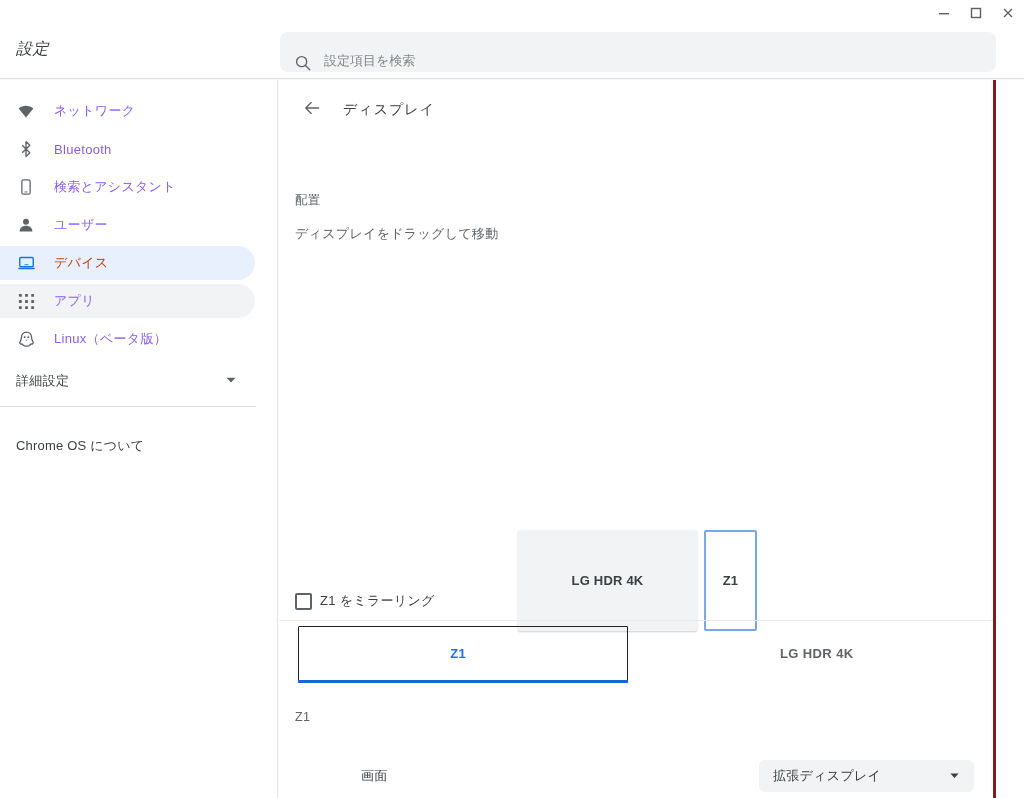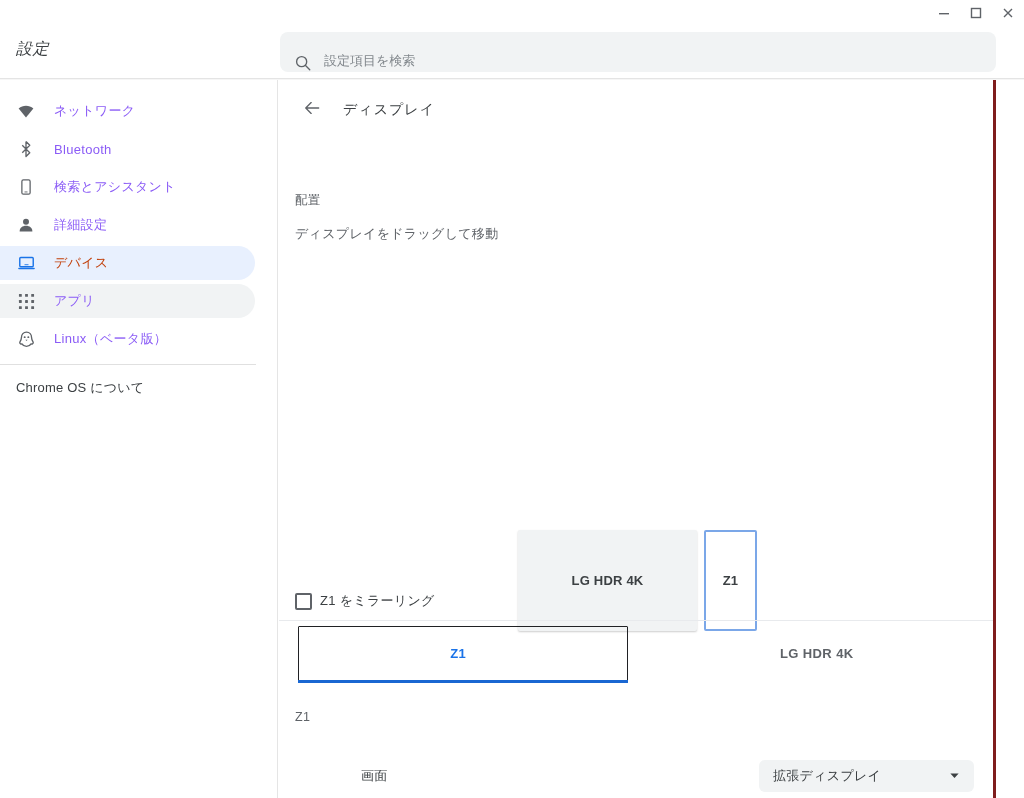--- a/index.html
+++ b/index.html
@@ -86,21 +86,21 @@
     display:flex; align-items:center; height: 34px;
     margin: 8px 22px 6px 0; padding-left: 16px; cursor:default;
   }
   .nav-adv .lbl { font-size: 13px; color:#3c4043; letter-spacing:.3px; }
   .nav-adv .chev { margin-left:auto; margin-right: 18px; }
 
   .nav-sep {
     height: 1px; background: #e0e0e0; margin: 8px 0 0 0; width: 256px;
   }
   .nav-about {
-    display:flex; align-items:flex-start; height: 34px;
+    display:flex; align-items:flex-end; height: 34px;
     margin-top: 14px; padding-left: 16px; cursor:default;
   }
   .nav-about .lbl { font-size: 13px; color:#3c4043; letter-spacing:.2px; }
 
   
   .main {
     position: absolute; top: 80px; left: 279px; width: 717px; height: 718px;
     background:#fff; overflow:hidden;
     border-right: 3px solid #7f1d1d;
   }
@@ -262,21 +262,21 @@
       <span class="lbl">検索とアシスタント</span>
     </div>
 
     <div class="nav-item">
       <span class="ico">
         <svg width="18" height="18" viewBox="0 0 24 24">
           <circle cx="12" cy="7.5" r="4" fill="#5f6368"></circle>
           <path d="M3.5 20.5 C3.5 15.8 7.3 13 12 13 s8.5 2.8 8.5 7.5 Z" fill="#5f6368"></path>
         </svg>
       </span>
-      <span class="lbl">詳細設定</span>
+      <span class="lbl">ユーザー</span>
     </div>
 
     <div class="nav-item selected">
       <span class="ico">
         <svg width="19" height="19" viewBox="0 0 24 24">
           <rect x="3.5" y="4.5" width="17" height="11.5" rx="1.2" fill="none" stroke="#1a73e8" stroke-width="1.8"></rect>
           <rect x="1.5" y="17.4" width="21" height="1.8" rx="0.9" fill="#1a73e8"></rect>
           <rect x="9.5" y="13" width="5" height="1.1" fill="#1a73e8"></rect>
         </svg>
       </span>
@@ -309,20 +309,28 @@
         <svg width="19" height="19" viewBox="0 0 24 24">
           <path d="M12 2.6 C8.2 2.6 5.6 5.6 5.6 9.6 c0 2.1 -.8 3.6 -1.7 5 -.7 1.1 -.5 2.3 .6 2.9 .5 .3 1.1 .3 1.6 .1 1.2 1.9 3.4 3.1 5.9 3.1 s4.7 -1.2 5.9 -3.1 c.5 .2 1.1 .2 1.6 -.1 1.1 -.6 1.3 -1.8 .6 -2.9 -.9 -1.4 -1.7 -2.9 -1.7 -5 C18.4 5.6 15.8 2.6 12 2.6 Z" fill="none" stroke="#5f6368" stroke-width="1.7"></path>
           <circle cx="9.7" cy="9" r="1.25" fill="#5f6368"></circle>
           <circle cx="14.3" cy="9" r="1.25" fill="#5f6368"></circle>
           <path d="M10.6 12.3 h2.8 l-1.4 1.7 Z" fill="#5f6368"></path>
         </svg>
       </span>
       <span class="lbl">Linux（ベータ版）</span>
     </div>
 
+    <div class="nav-adv">
+      <span class="lbl">詳細設定</span>
+      <span class="chev">
+        <svg width="12" height="12" viewBox="0 0 12 12">
+            <path d="M1.5 3.8 L6 8.5 L10.5 3.8 Z" fill="#5f6368"></path>
+          </svg>
+      </span>
+    </div>
 
     <div class="nav-sep"></div>
 
     <div class="nav-about">
       <span class="lbl">Chrome OS について</span>
     </div>
   </div>
 
   <div class="main">
 

